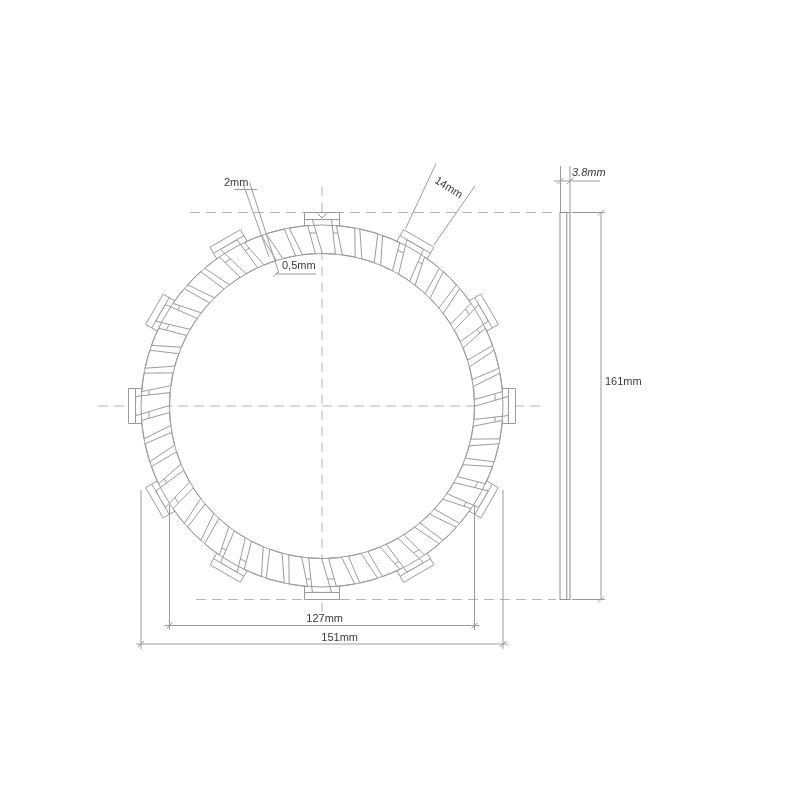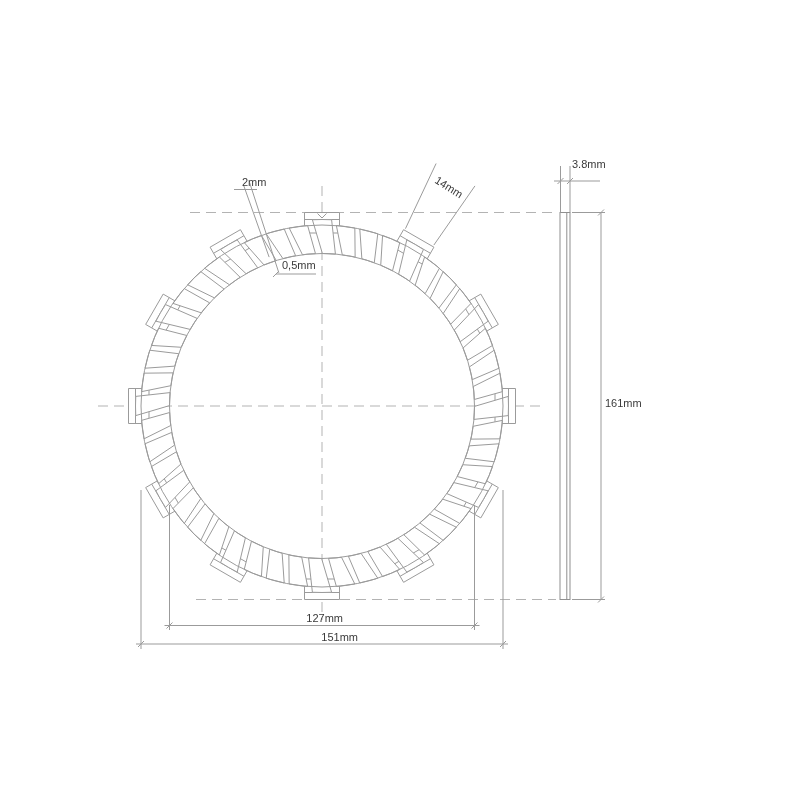--- a/index.html
+++ b/index.html
@@ -2,27 +2,27 @@
 <html><head>
 <meta charset="utf-8">
 <style>
   html,body{margin:0;padding:0;background:#ffffff;}
   .canvas{position:relative;width:800px;height:800px;background:#ffffff;overflow:hidden;
           font-family:"Liberation Sans", sans-serif;}
   svg{position:absolute;left:0;top:0;}
   .lbl{position:absolute;font-size:11px;color:#3a3a3a;white-space:nowrap;line-height:12px;}
   .lbl-center{text-align:right;}
   #lbl-14mm{transform:rotate(32deg);transform-origin:center center;width:46px;text-align:center;}
-  #lbl-2mm{left:224px;top:176px;margin-left:18px;}
+  #lbl-2mm{left:224px;top:176px;}
   #lbl-14mm{left:426px;top:181px;}
   #lbl-05mm{left:282px;top:259px;}
   #lbl-127mm{left:301px;top:612px;width:42px;}
   #lbl-151mm{left:301px;top:631px;width:42px;margin-left:15px;}
-  #lbl-38mm{left:572px;top:158px;}
-  #lbl-161mm{left:605px;top:397px;}
+  #lbl-38mm{left:572px;top:166px;font-style:italic;}
+  #lbl-161mm{left:605px;top:375px;}
 </style>
 </head>
 <body>
 
 <div class="canvas">
   <svg id="drw" width="800" height="800" viewBox="0 0 800 800">
     <g id="g-center">
         <line x1="98" y1="406" x2="546" y2="406" stroke="#b3b3b3" stroke-width="1" stroke-dasharray="10 6"></line>
         <line x1="322" y1="186" x2="322" y2="620" stroke="#b3b3b3" stroke-width="1" stroke-dasharray="10 6"></line>
         <line x1="190" y1="212.5" x2="556" y2="212.5" stroke="#b3b3b3" stroke-width="1" stroke-dasharray="10 6"></line>

